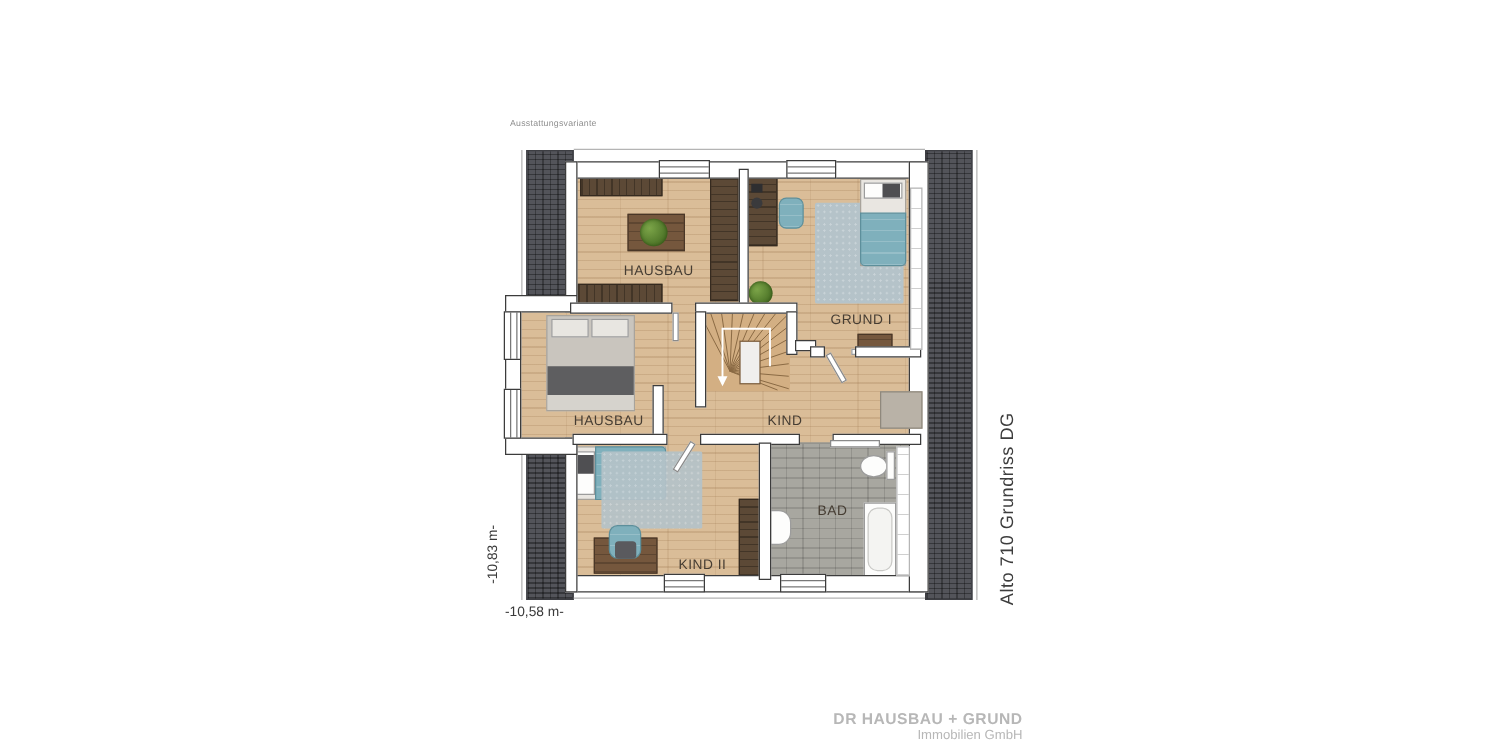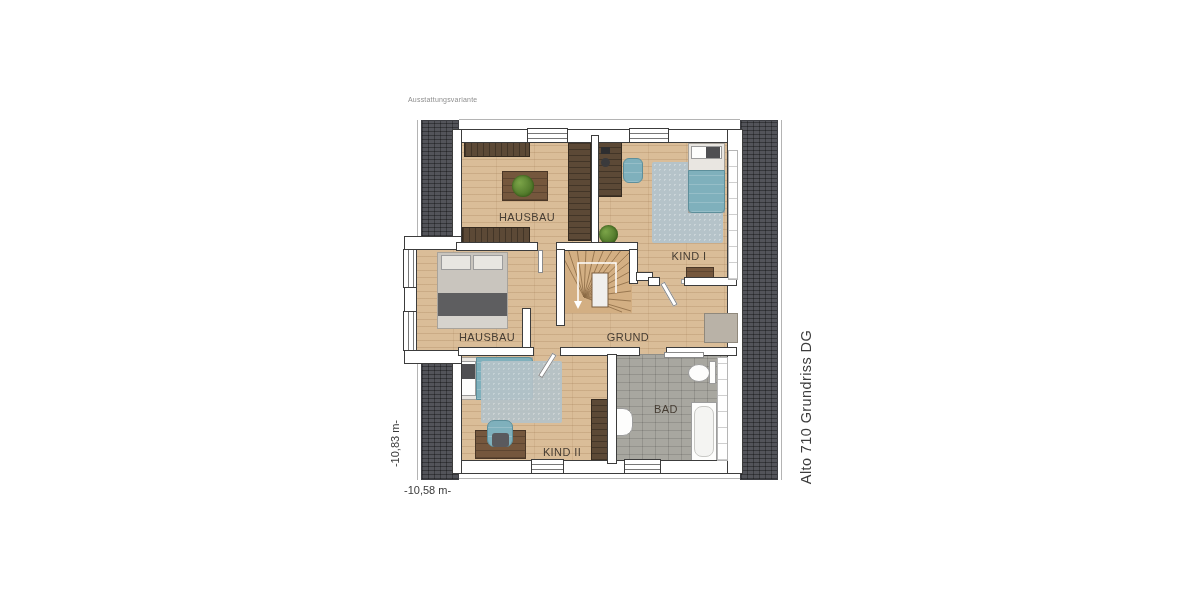--- a/index.html
+++ b/index.html
@@ -64,20 +64,24 @@
 </style>
 </head>
 <body>
 
 <div id="canvas">
 
   <div class="abs" id="variant-note" style="left:408px;top:96px;">Ausstattungsvariante</div>
   <div class="abs dim" id="dim-v" style="left:364px;top:437px;width:62px;height:13px;">-10,83 m-</div>
   <div class="abs dim" style="left:404px;top:484px;">-10,58 m-</div>
   <div class="abs" id="plan-title" style="left:724px;top:399px;width:164px;height:16px;">Alto 710 Grundriss DG</div>
+  <div class="abs" id="brand" style="left:620px;top:569px;width:198px;">
+    <div class="l1">DR HAUSBAU + GRUND</div>
+    <div class="l2">Immobilien GmbH</div>
+  </div>
 
   <div class="abs ridge" style="left:417px;top:120px;width:1px;height:117px;"></div>
   <div class="abs ridge" style="left:417px;top:363px;width:1px;height:117px;"></div>
   <div class="abs ridge" style="left:781px;top:120px;width:1px;height:360px;"></div>
   <div class="abs roof" style="left:421px;top:120px;width:38px;height:117px;"></div>
   <div class="abs roof" style="left:421px;top:363px;width:38px;height:117px;"></div>
   <div class="abs roof" style="left:740px;top:120px;width:38px;height:360px;"></div>
   <div class="abs ridge" style="left:459px;top:119px;width:281px;height:1px;"></div>
   <div class="abs ridge" style="left:459px;top:478px;width:281px;height:1px;"></div>
 
@@ -183,19 +187,19 @@
   <div class="abs window h" style="left:624px;top:459px;width:37px;height:15px;"></div>
   <div class="abs window v" style="left:403px;top:249px;width:14px;height:39px;"></div>
   <div class="abs window v" style="left:403px;top:311px;width:14px;height:40px;"></div>
 
   <div class="abs leaf" style="left:538px;top:250px;width:5px;height:23px;"></div>
   <div class="abs leaf" style="left:660px;top:283px;width:5px;height:26px;transform-origin:top center;transform:rotate(-30deg);"></div>
   <div class="abs leaf" style="left:552px;top:354px;width:5px;height:27px;transform-origin:top center;transform:rotate(32deg);"></div>
   <div class="abs leaf" style="left:664px;top:352px;width:40px;height:6px;"></div>
 
   <div class="abs lbl" style="left:487px;top:211px;width:80px;">HAUSBAU</div>
-  <div class="abs lbl" style="left:659px;top:250px;width:60px;">KIND I</div>
+  <div class="abs lbl" style="left:659px;top:250px;width:60px;">GRUND I</div>
   <div class="abs lbl" style="left:447px;top:331px;width:80px;">HAUSBAU</div>
-  <div class="abs lbl" style="left:598px;top:331px;width:60px;">GRUND</div>
+  <div class="abs lbl" style="left:598px;top:331px;width:60px;">KIND</div>
   <div class="abs lbl" style="left:532px;top:446px;width:60px;">KIND II</div>
   <div class="abs lbl" style="left:646px;top:403px;width:40px;">BAD</div>
 
 </div>
 
 </body></html>

